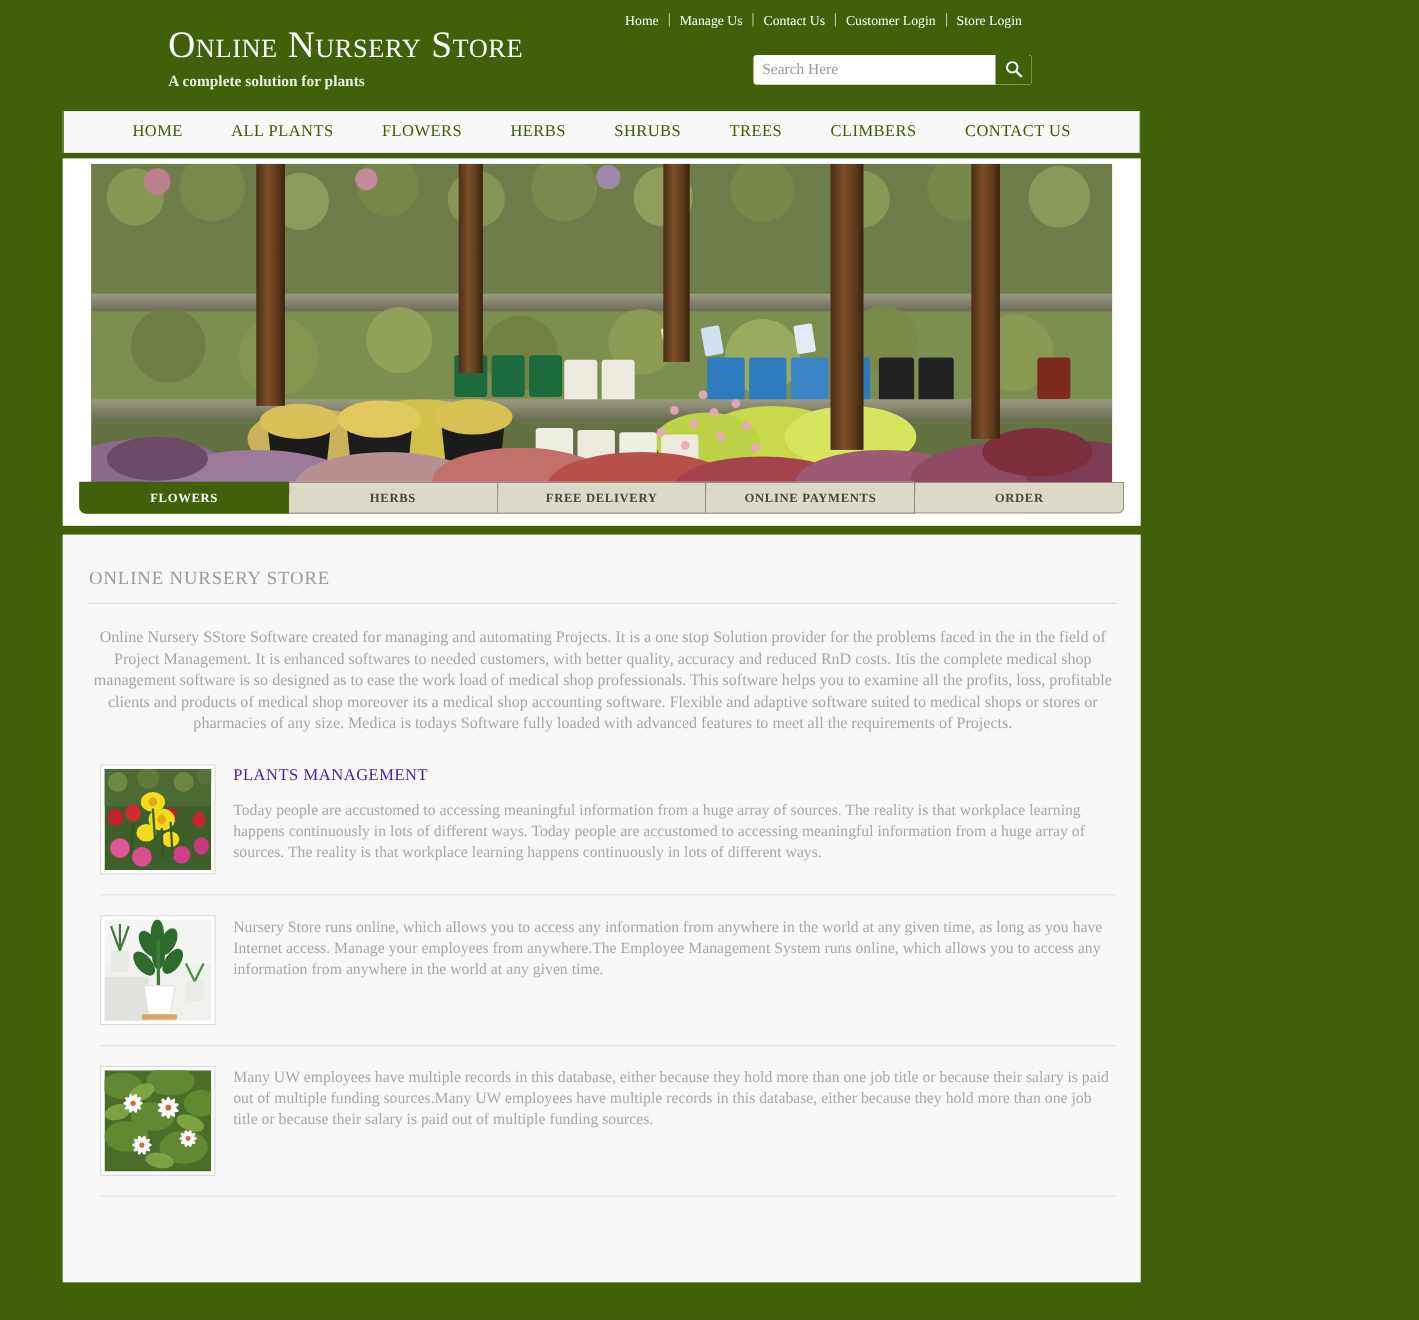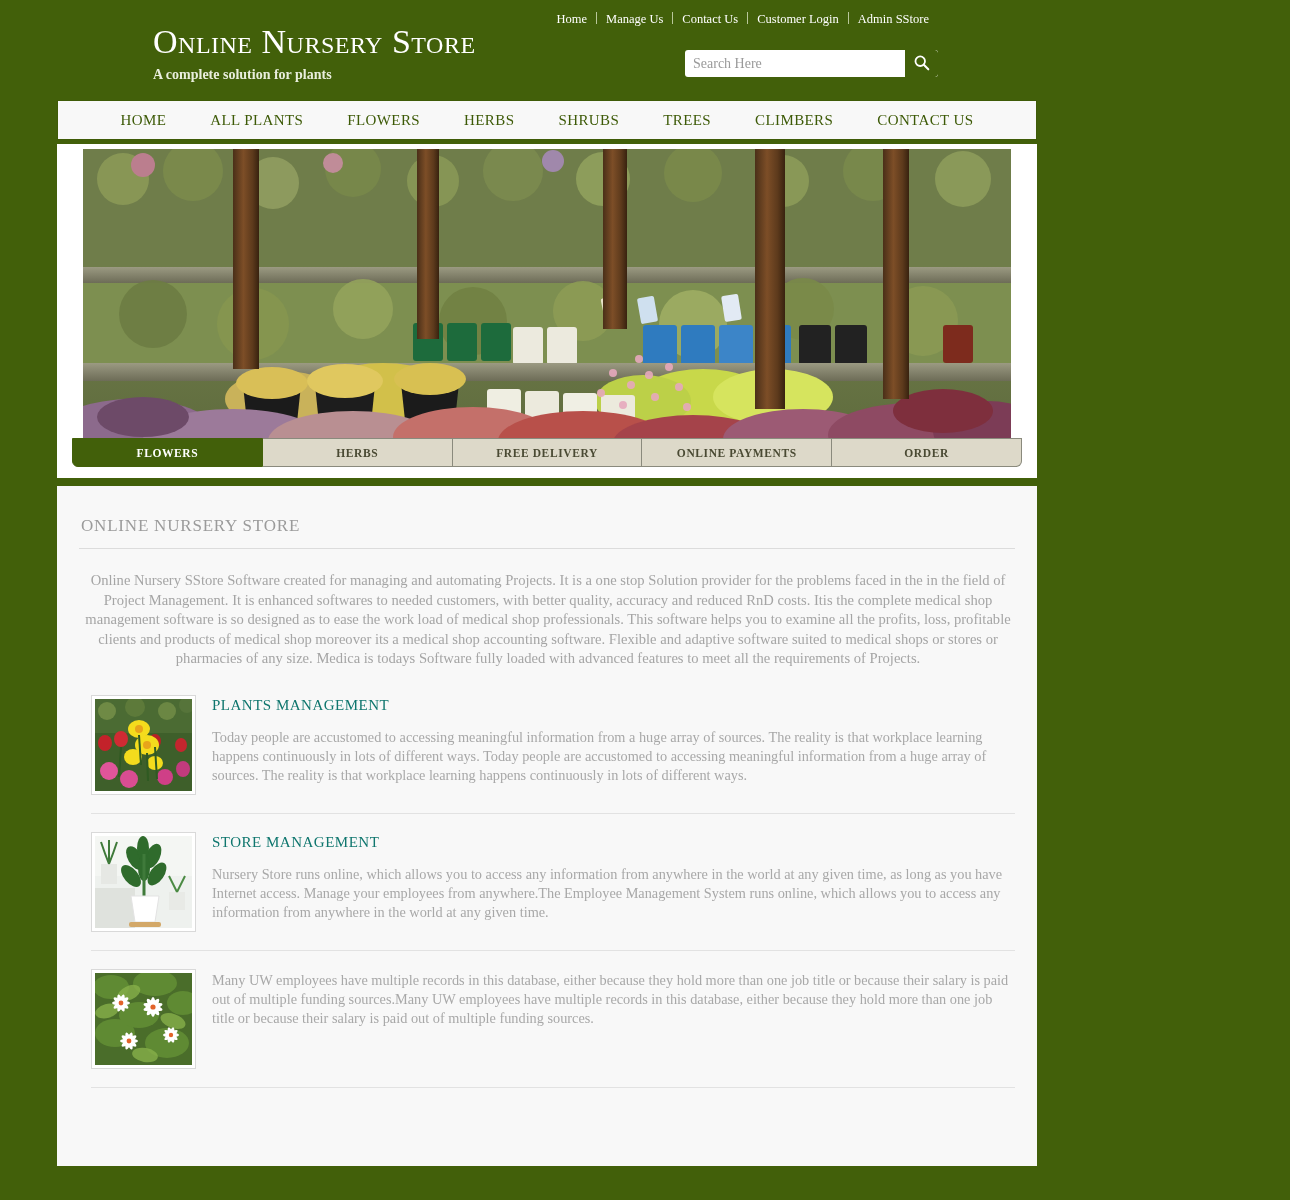--- a/index.html
+++ b/index.html
@@ -219,21 +219,21 @@
     height: 100px;
     border: 1px solid #d9d9d9;
     background: #fff;
     padding: 3px;
     flex: 0 0 auto;
     margin-right: 16px;
   }
   .thumb svg { display:block; width: 97px; height: 92px; }
   .feature-body { flex: 1 1 auto; padding-top: 2px; }
   .feature-title {
-    color: #0f766e;
+    color: #4c1d95;
     font-size: 15px;
     letter-spacing: 0.5px;
     margin: 0 0 14px 0;
     font-weight: normal;
     text-transform: uppercase;
     font-family: "Liberation Serif", "DejaVu Serif", serif;
   }
   .feature-text {
     color: #a8a8a8;
     font-size: 14.3px;
@@ -250,21 +250,21 @@
 <div class="page">
 
   <div class="header">
 
     <div class="brand">
       <div class="brand-title">Online Nursery Store</div>
       <div class="brand-sub">A complete solution for plants</div>
     </div>
 
     <div class="toplinks">
-      <a href="#">Home</a><span class="sep"></span><a href="#">Manage Us</a><span class="sep"></span><a href="#">Contact Us</a><span class="sep"></span><a href="#">Customer Login</a><span class="sep"></span><a href="#">Admin SStore</a>
+      <a href="#">Home</a><span class="sep"></span><a href="#">Manage Us</a><span class="sep"></span><a href="#">Contact Us</a><span class="sep"></span><a href="#">Customer Login</a><span class="sep"></span><a href="#">Store Login</a>
     </div>
 
     <div class="searchbox">
       <input type="text" placeholder="Search Here" style="">
       <button class="search-btn">
         <span>
           <svg width="17" height="17" viewBox="0 0 20 20" aria-hidden="true">
             <circle cx="8.5" cy="8.5" r="5.6" fill="none" stroke="#ffffff" stroke-width="2.1"></circle>
             <line x1="12.7" y1="12.7" x2="18" y2="18" stroke="#ffffff" stroke-width="2.4" stroke-linecap="round"></line>
           </svg>
@@ -508,21 +508,20 @@
             <ellipse cx="62" cy="38" rx="7" ry="13" transform="rotate(35 62 38)"></ellipse>
             <ellipse cx="49" cy="32" rx="6" ry="13"></ellipse>
           </g>
           <line x1="49" y1="18" x2="49" y2="60" stroke="#3f7a3a" stroke-width="3"></line>
 
           <path d="M36 60 L64 60 L60 86 L40 86 Z" fill="#ffffff" stroke="#e3e3e3"></path>
           <rect x="34" y="86" width="32" height="5" rx="2" fill="#d3a868"></rect>
         </svg>
       </div>
       <div class="feature-body">
-        <h3 class="feature-title">STORE MANAGEMENT</h3>
         <p class="feature-text">Nursery Store runs online, which allows you to access any information from anywhere in the world at any given time, as long as you have Internet access. Manage your employees from anywhere.The Employee Management System runs online, which allows you to access any information from anywhere in the world at any given time.</p>
       </div>
     </div>
     <div class="feature-sep"></div>
 
     <div class="feature">
       <div class="thumb">
         <svg viewBox="0 0 97 92" preserveAspectRatio="none" aria-hidden="true">
           <rect width="97" height="92" fill="#4a6d2a"></rect>
           <g fill="#5f8a33">

